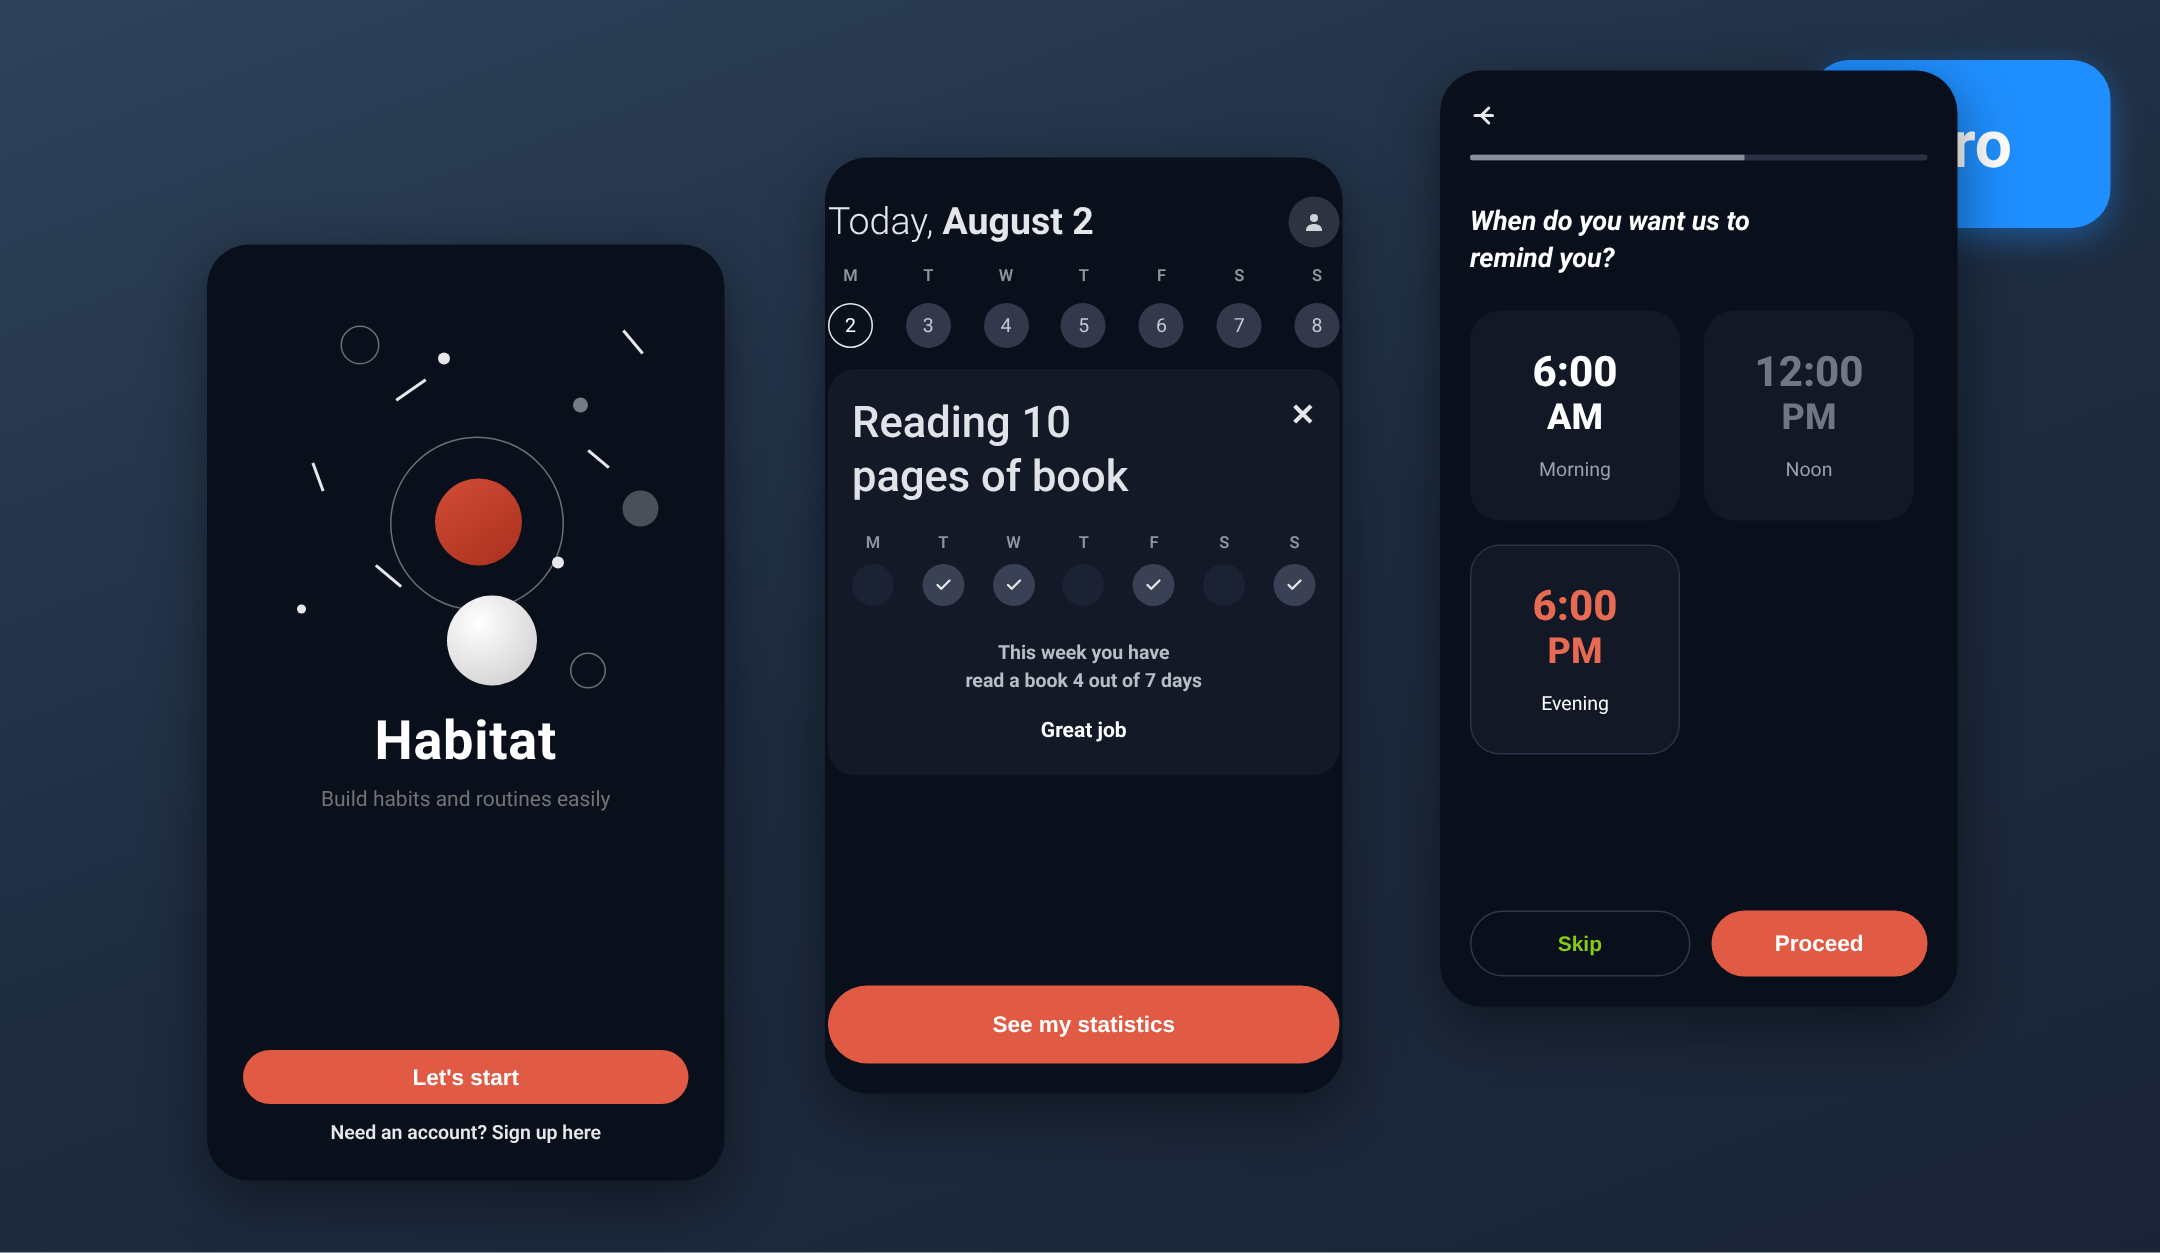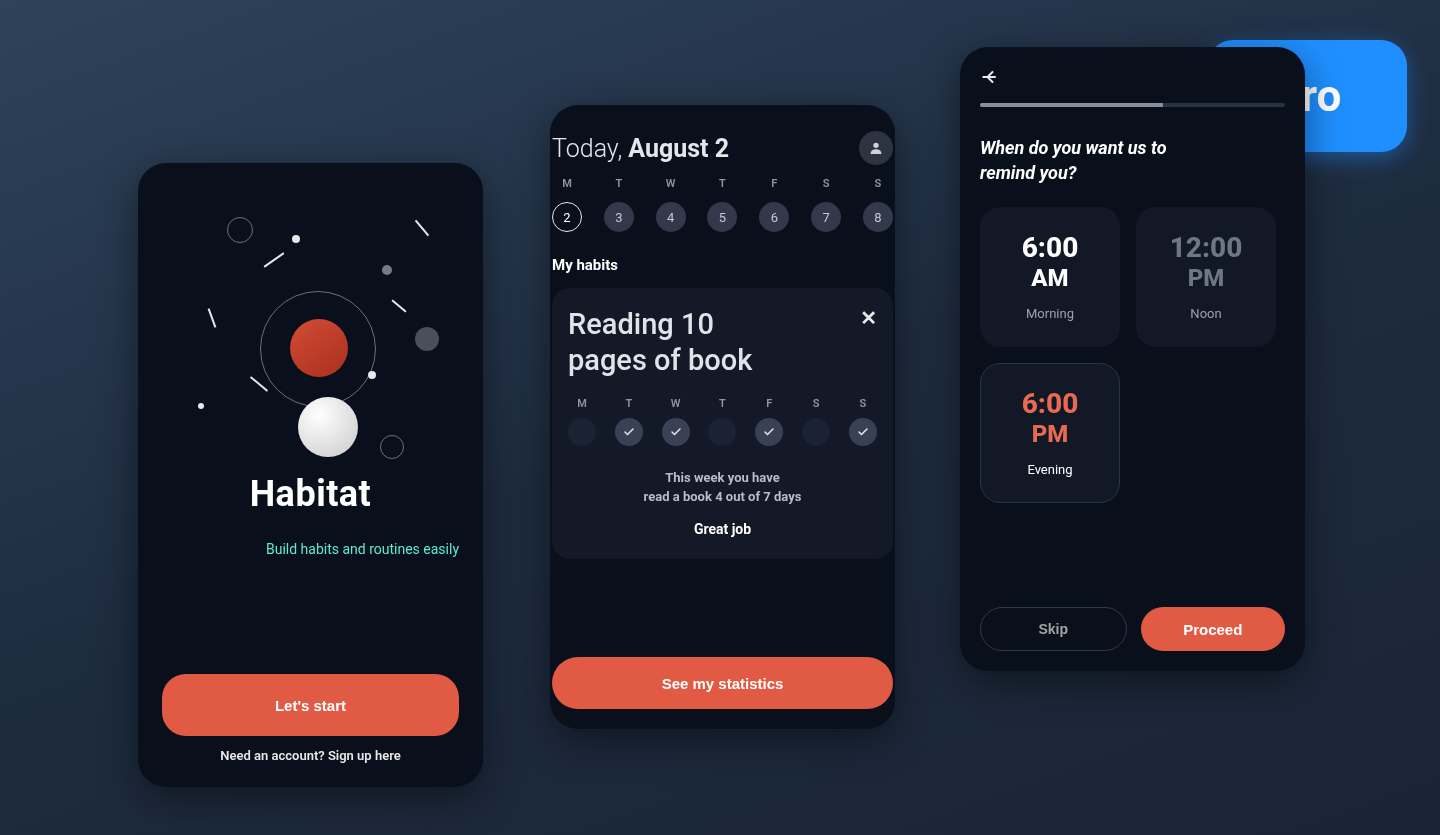--- a/index.html
+++ b/index.html
@@ -22,24 +22,24 @@
     overflow: hidden;
   }
   
   .phone1 { left:138px; top:163px; width:345px; height:624px; padding:24px; }
   .decor { position:relative; width:100%; height:280px; }
   .circ { position:absolute; border-radius:50%; }
   .ring { position:absolute; border:1px solid #6a6f79; border-radius:50%; }
   .line { position:absolute; width:20px; height:2px; background:#e8e8ea; }
   .dot  { position:absolute; border-radius:50%; background:#e8e8ea; }
   .phone1 h1 { text-align:center; font-size:36px; font-weight:700; margin-top:6px; letter-spacing:0.5px;}
-  .subtitle { text-align:right; color:#5eead4; font-size:14px; margin-top:26px; }
+  .subtitle { text-align:center; color:#737373; font-size:14px; margin-top:10px; }
   .btn-primary {
     background:#e15a44; color:#fff; border:none; border-radius:24px;
-    height:62px; font-size:15px; font-weight:600; cursor:pointer;
+    height:36px; font-size:15px; font-weight:600; cursor:pointer;
   }
   .phone1 .btn-primary { margin-top:auto; width:100%; }
   .signup-link { text-align:center; font-size:13px; font-weight:600; margin-top:12px; color:#e8e8ea; cursor:pointer;}
   
   .phone2 { left:550px; top:105px; width:345px; height:624px; padding:20px 2px; }
   .today-row { display:flex; align-items:center; justify-content:space-between; margin-top:6px;}
   .today-text { font-size:25px; font-weight:300; color:#e4e6ea; }
   .today-text b { font-weight:700; }
   .avatar-btn {
     width:34px; height:34px; border-radius:50%; background:#2d3340;
@@ -90,21 +90,21 @@
   .time-card .time { font-size:28px; font-weight:800; text-align:center; line-height:1.1;}
   .time-card .period { font-size:24px; font-weight:800; }
   .time-card .slot { font-size:13px; color:#9ba0ab; margin-top:14px;}
   .time-card.dim .time, .time-card.dim .period { color:#6f7684; }
   .time-card.sel { border:1.5px solid #2b3346; }
   .time-card.sel .time, .time-card.sel .period { color:#e86a52; }
   .time-card.sel .slot { color:#fff; }
   .footer-row { margin-top:auto; display:flex; gap:14px; }
   .btn-outline {
     flex:1; height:44px; border-radius:22px; background:transparent;
-    border:1.5px solid #313848; color:#a3a3a3; font-size:14px; font-weight:600; cursor:pointer;
+    border:1.5px solid #313848; color:#84cc16; font-size:14px; font-weight:600; cursor:pointer;
   }
   .phone3 .btn-primary { flex:1; height:44px; border-radius:22px;}
   
   .pro-badge {
     position:absolute; left:1207px; top:40px; width:200px; height:112px;
     background:#1f8fff; border-radius:26px;
     display:flex; align-items:center; justify-content:center;
     color:#fff; font-size:44px; font-weight:700;
     box-shadow:0 6px 22px rgba(31,143,255,0.45);
   }
@@ -164,21 +164,20 @@
     </div>
   <div class="daycircles" id="p2-dc">
       <div class="dc sel">2</div>
       <div class="dc">3</div>
       <div class="dc">4</div>
       <div class="dc">5</div>
       <div class="dc">6</div>
       <div class="dc">7</div>
       <div class="dc">8</div>
     </div>
-  <div class="section-label">My habits</div>
 
   <div class="habit-card">
     <div class="habit-title">Reading 10 pages of book</div>
     <span class="close-x">✕</span>
     <div class="checkrow" id="p2-check">
         <div class="mini-day">
           <span class="lbl">M</span>
           <div class="chk"></div>
         </div>
         <div class="mini-day">

